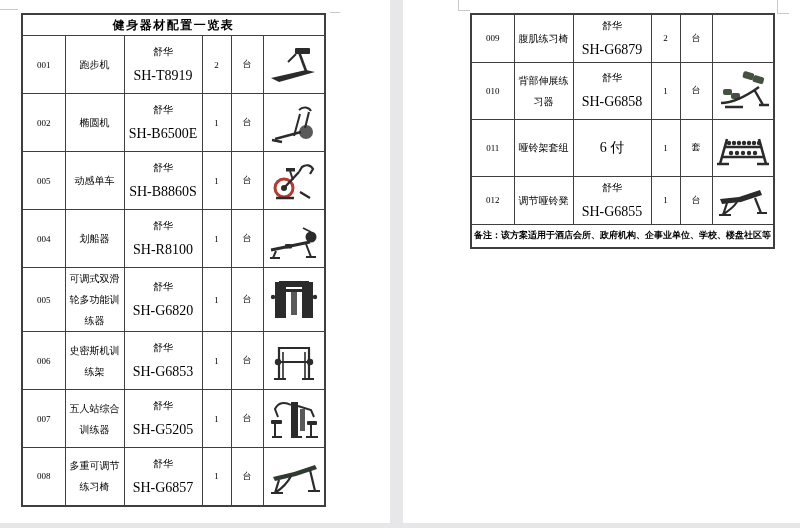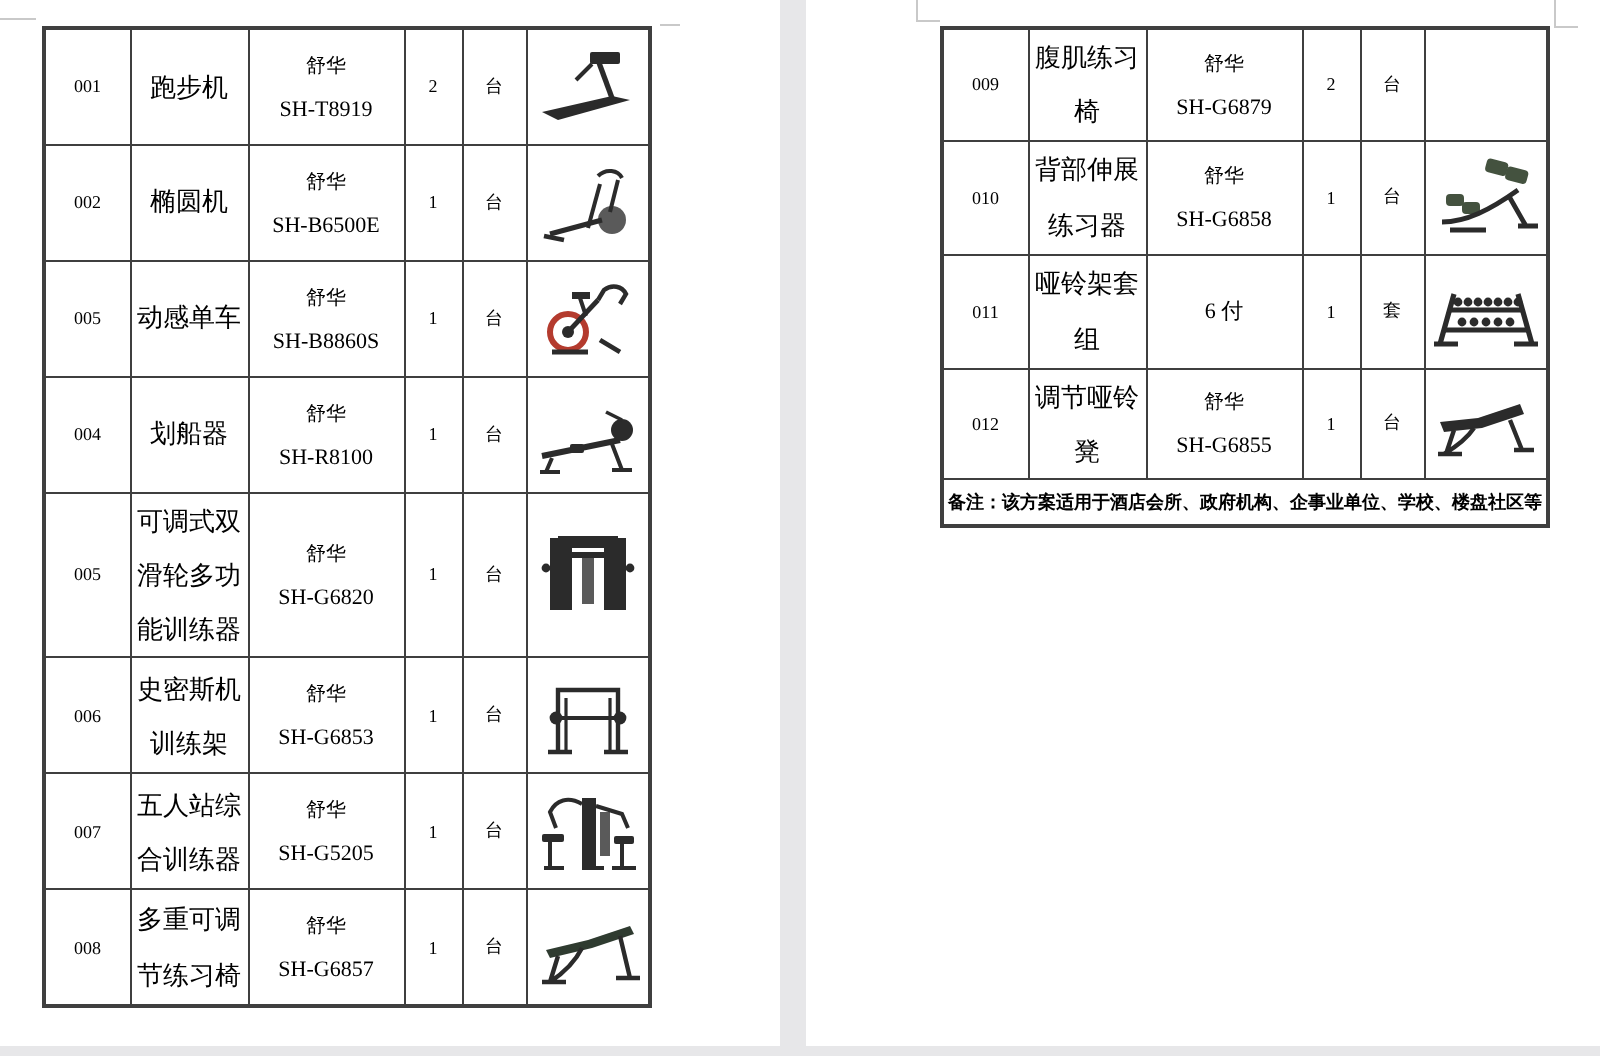--- a/index.html
+++ b/index.html
@@ -25,23 +25,23 @@
   .title-row td{height:20px;font-weight:bold;font-size:12px;letter-spacing:1.5px;}
   .header-row th{height:24px;font-weight:bold;font-size:10px;}
   #tbody1 tr{height:58px;}
   #tbody2 tr:nth-child(1){height:48px;}
   #tbody2 tr:nth-child(2){height:57px;}
   #tbody2 tr:nth-child(3){height:57px;}
   #tbody2 tr:nth-child(4){height:48px;}
   .note-row td{height:22px;font-weight:bold;font-size:9px;white-space:nowrap;margin-left:26px;}
 
   .c-no{font-size:9px;margin-top:24px;}
-  .c-name{font-size:13px;line-height:2.1;word-break:break-all;padding:0 1px;}
+  .c-name{font-size:10px;line-height:2.1;word-break:break-all;padding:0 1px;}
   .c-model .brand{font-size:10px;margin-bottom:9px;}
-  .c-model .model{font-size:11px;letter-spacing:0;}
+  .c-model .model{font-size:14px;letter-spacing:0;}
   .c-qty,.c-unit{font-size:9px;}
   .c-img svg{display:block;margin:0 auto;}
 </style>
 </head>
 <body>
 
 <div class="canvas">
 
   <div class="page page-1">
     <div class="mark" style="left:0;top:9px;width:18px;height:1px;"></div>
@@ -50,20 +50,23 @@
     <table class="sheet" style="left:21px;top:13px;width:303px;">
       <colgroup>
         <col style="width:43px">
           <col style="width:59px">
           <col style="width:78px">
         <col style="width:29px">
           <col style="width:32px">
           <col style="width:62px">
       </colgroup>
       <thead>
+        <tr class="title-row">
+          <td colspan="6">健身器材配置一览表</td>
+        </tr>
       </thead>
       <tbody id="tbody1">
           <tr>
             <td class="c-no">001</td>
             <td class="c-name">跑步机</td>
             <td class="c-model">
               <div class="brand">舒华</div>
               <div class="model">SH-T8919</div>
             </td>
             <td class="c-qty">2</td>

